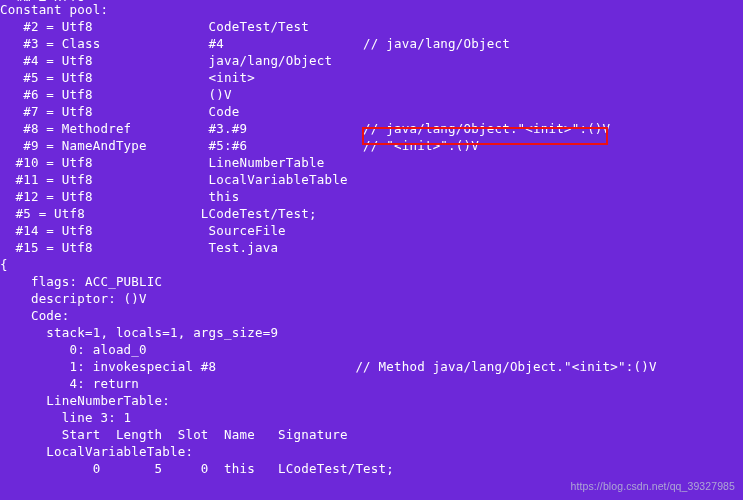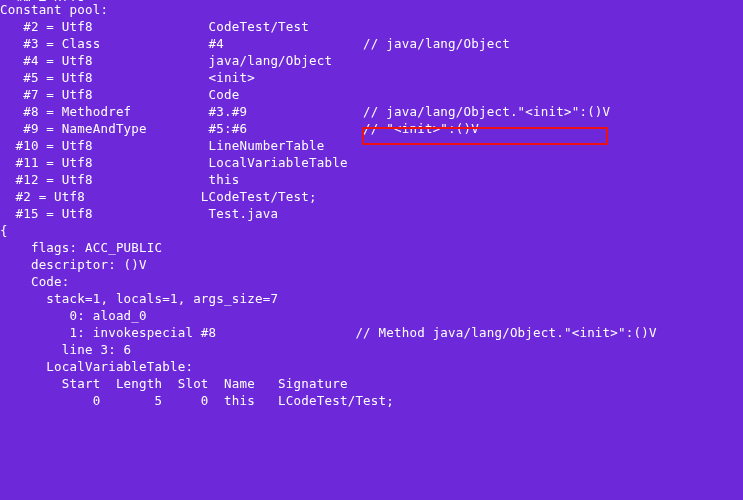--- a/index.html
+++ b/index.html
@@ -63,37 +63,42 @@
 
 <div id="screen" style="background: #6d28d9; color: rgb(255, 255, 255);">
 
   <div id="console">
       <div class="line clipped">  #0 = Utf8            _</div>
       <div class="line">Constant pool:</div>
       <div class="line">   #2 = Utf8               CodeTest/Test</div>
       <div class="line">   #3 = Class              #4                  // java/lang/Object</div>
       <div class="line">   #4 = Utf8               java/lang/Object</div>
       <div class="line">   #5 = Utf8               &lt;init&gt;</div>
+      <div class="line">   #6 = Utf8               ()V</div>
       <div class="line">   #7 = Utf8               Code</div>
       <div class="line">   #8 = Methodref          #3.#9               // java/lang/Object."&lt;init&gt;":()V</div>
       <div class="line">   #9 = NameAndType        #5:#6               // "&lt;init&gt;":()V</div>
       <div class="line">  #10 = Utf8               LineNumberTable</div>
       <div class="line">  #11 = Utf8               LocalVariableTable</div>
       <div class="line">  #12 = Utf8               this</div>
-      <div class="line">  #2 = Utf8               LCodeTest/Test;</div>
+      <div class="line">  #5 = Utf8               LCodeTest/Test;</div>
+      <div class="line">  #14 = Utf8               SourceFile</div>
       <div class="line">  #15 = Utf8               Test.java</div>
       <div class="line">{</div>
       <div class="line">    flags: ACC_PUBLIC</div>
       <div class="line">    descriptor: ()V</div>
       <div class="line">    Code:</div>
-      <div class="line">      stack=1, locals=1, args_size=7</div>
+      <div class="line">      stack=1, locals=1, args_size=9</div>
       <div class="line">         0: aload_0</div>
       <div class="line">         1: invokespecial #8                  // Method java/lang/Object."&lt;init&gt;":()V</div>
-      <div class="line">        line 3: 6</div>
+      <div class="line">         4: return</div>
+      <div class="line">      LineNumberTable:</div>
+      <div class="line">        line 3: 1</div>
+      <div class="line">        Start  Length  Slot  Name   Signature</div>
       <div class="line">      LocalVariableTable:</div>
-      <div class="line">        Start  Length  Slot  Name   Signature</div>
       <div class="line">            0       5     0  this   LCodeTest/Test;</div>
     </div>
 
   <div id="highlight-box" style="border-color: rgb(238, 17, 17);"></div>
 
+  <div id="watermark">https://blog.csdn.net/qq_39327985</div>
 
 </div>
 
 </body></html>

